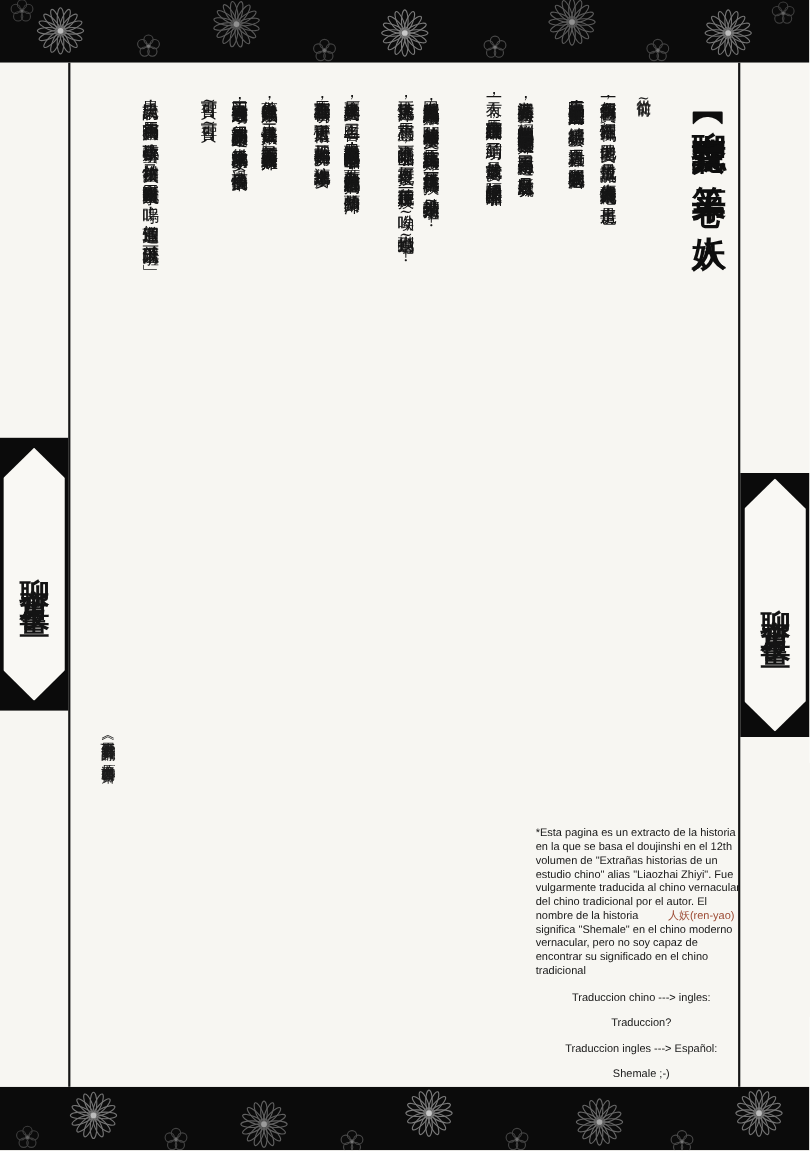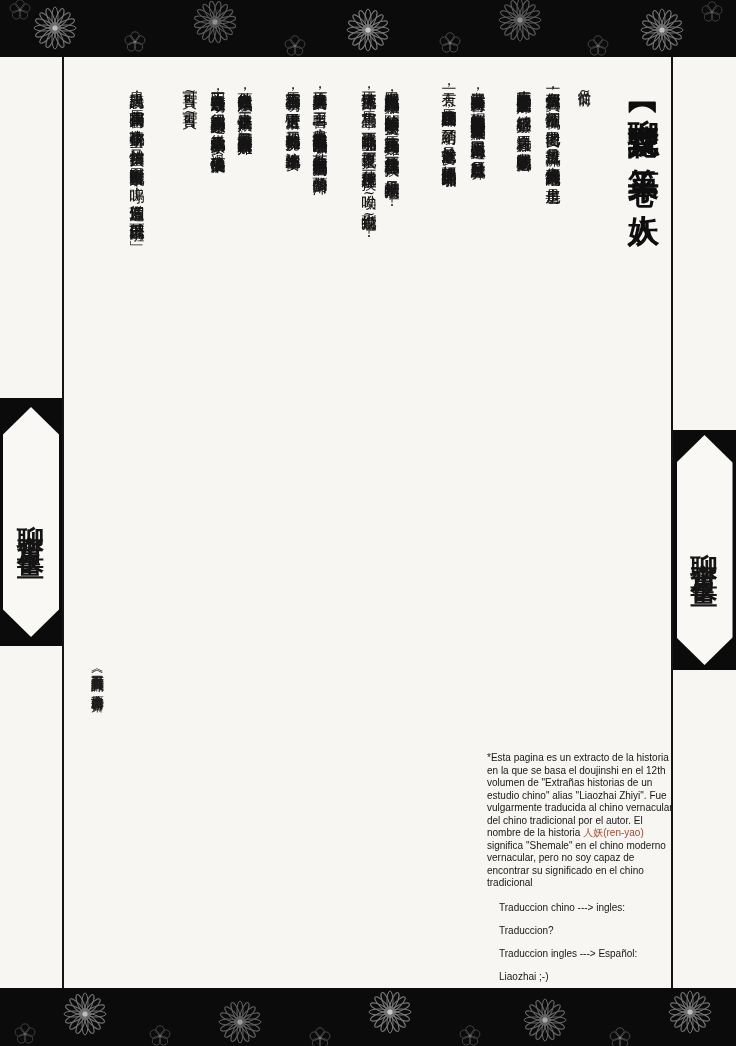--- a/index.html
+++ b/index.html
@@ -40,23 +40,23 @@
     font-size:31px;font-weight:bold;line-height:48px;letter-spacing:3px;color:#0e0e0e;
   }
   .intro-col{left:570px;font-size:13.5px;line-height:22px;color:#222;}
   .note-col{left:82px;top:664px;height:320px;font-size:13px;line-height:22px;letter-spacing:0.5px;color:#1c1c1c;}
   
   .footnote{
     position:absolute;left:487px;top:752px;width:192px;
     font-family:"Liberation Sans","DejaVu Sans",sans-serif;
     font-size:10px;line-height:12.5px;color:#171717;text-align:left;
   }
-  .footnote .term{color:#9c4a33;}
+  .footnote .term{color:#9c4a33;margin-left:24px;}
   .credits{margin-top:12px;}
-  .credit-line{margin:0 0 11px 12px;line-height:12px;}
+  .credit-line{margin:0 0 11px 0;line-height:12px;text-align:center;}
 </style>
 </head>
 <body>
 
 <div id="stage">
 
   <div class="vcol title-col">【聊齋誌異】　第十二卷　人妖</div>
   <div class="vcol intro-col">從前從前~</div>
 
   <div class="vcol" style="left:540px">有一個傢伙叫馬萬寶，個性疏狂不羈。他老婆田氏，也是放誕風流。夫妻倆感情好得亂七八糟。房事也是。</div>
@@ -73,21 +73,21 @@
   <div class="vcol" style="left:124px">異史氏說講：「馬萬寶很會用人啊。小孩喜歡玩螃蟹，又怕被蟹鉗夾，所以弄斷蟹鉗再拿來玩。嗚呼！知道這個道理，就可以治理天下啦。」</div>
 
   <div class="vcol note-col">《黑青郎君不負責翻譯—原文自己去看聊齋》</div>
 
   <div class="footnote">
     <span>*Esta pagina es un extracto de la historia en la que se basa el doujinshi en el 12th volumen de "Extrañas historias de un estudio chino" alias "Liaozhai Zhiyi". Fue vulgarmente traducida al chino vernacular del chino tradicional por el autor. El nombre de la historia </span><span class="term">人妖(ren-yao)</span><span> significa "Shemale" en el chino moderno vernacular, pero no soy capaz de encontrar su significado en el chino tradicional</span>
     <div class="credits">
       <p class="credit-line">Traduccion chino ---&gt; ingles:</p>
       <p class="credit-line">Traduccion?</p>
       <p class="credit-line">Traduccion ingles ---&gt; Español:</p>
-      <p class="credit-line">Liaozhai   ;-)</p>
+      <p class="credit-line">Shemale   ;-)</p>
     </div>
   </div>
 
   <div class="rule rule-left"></div>
   <div class="rule rule-right"></div>
 
   <svg class="band band-top" viewBox="0 0 736 57">
     <rect width="736" height="57" fill="#0b0b0b"></rect>
     <defs>
       <g id="daisy" fill="none" stroke="#8f8f8f" stroke-width="1">

